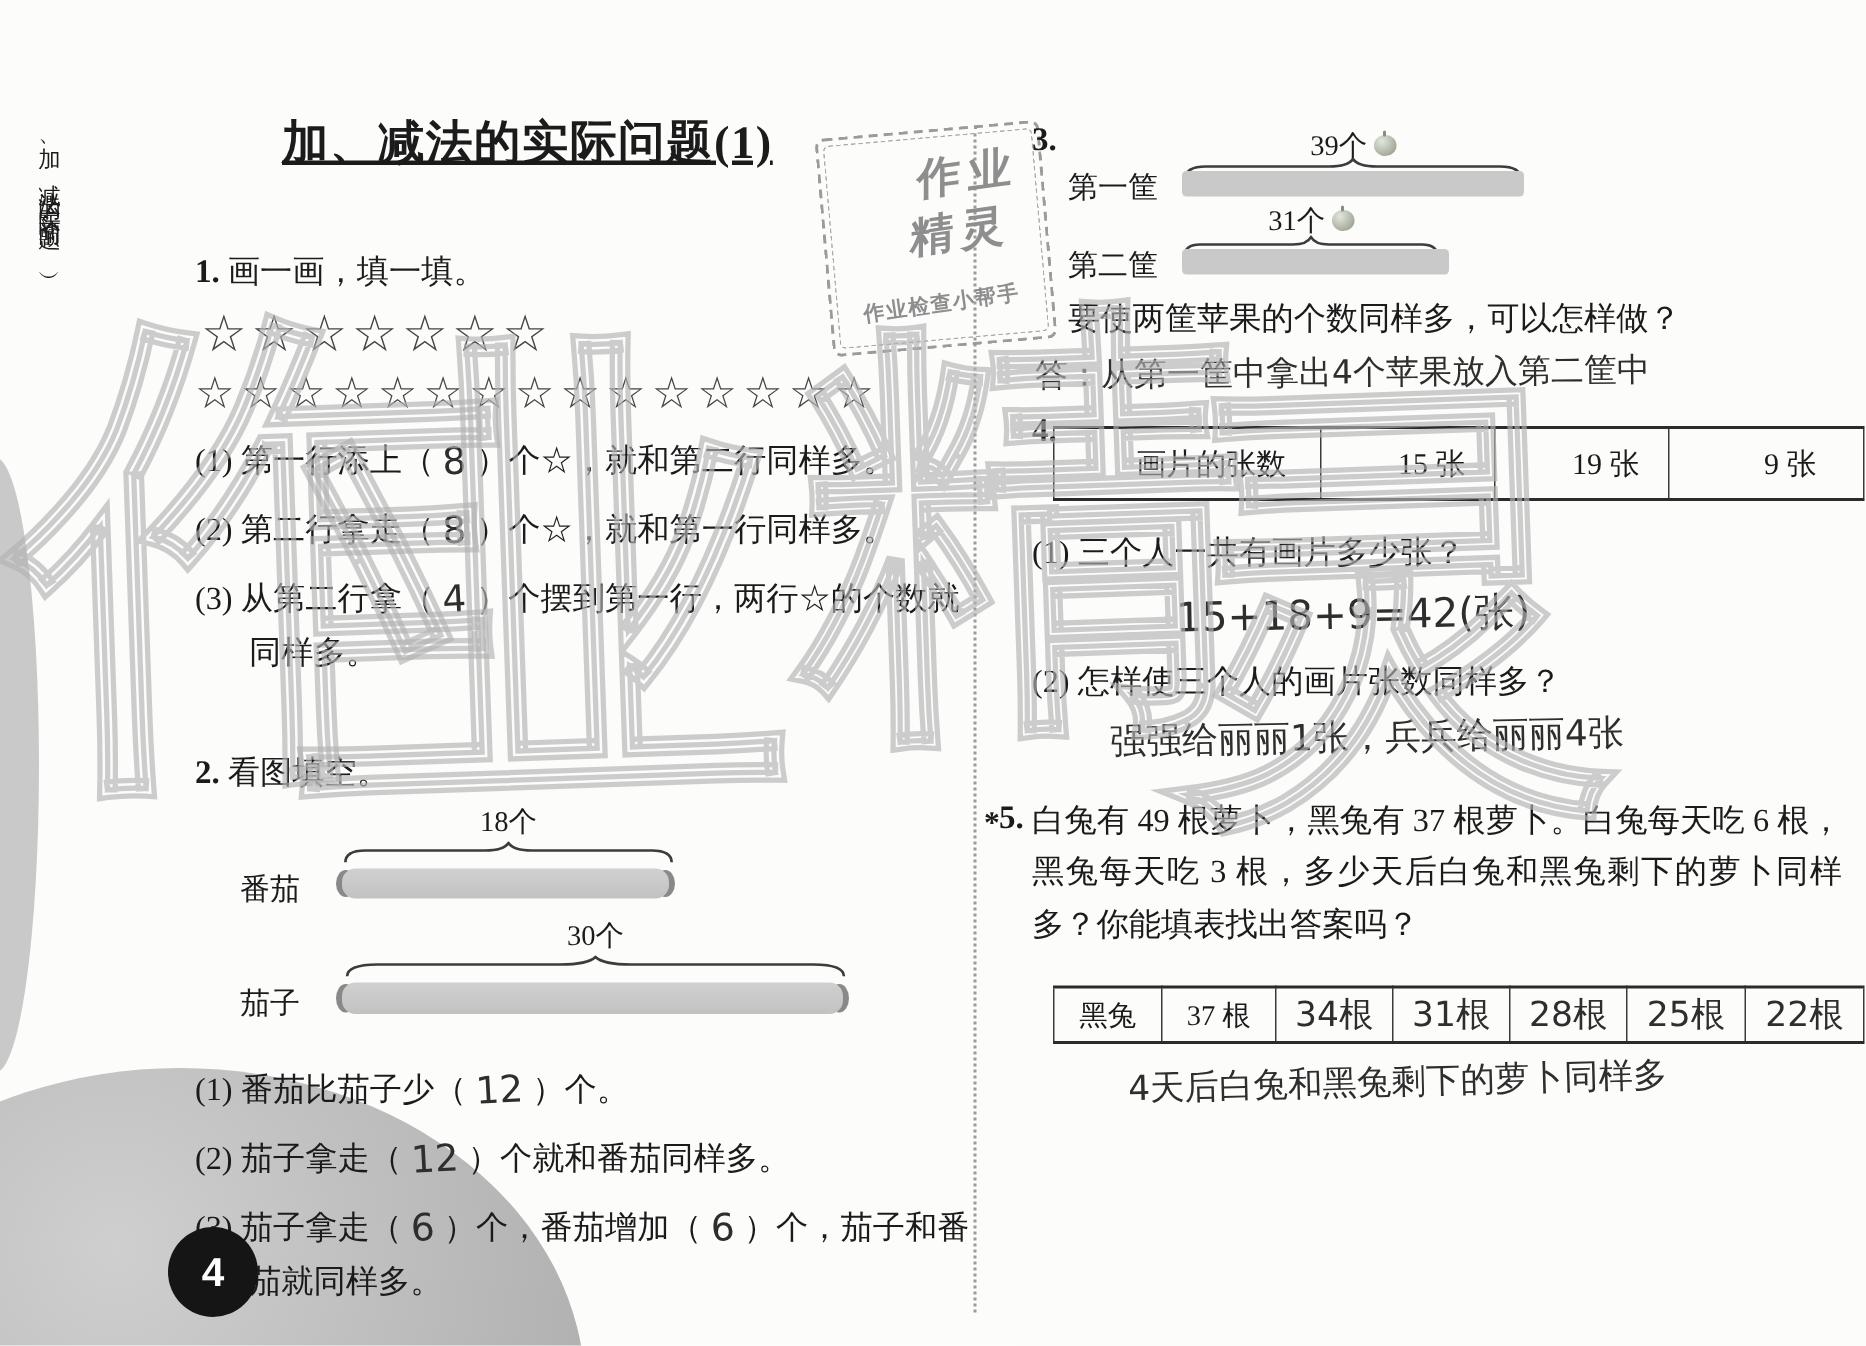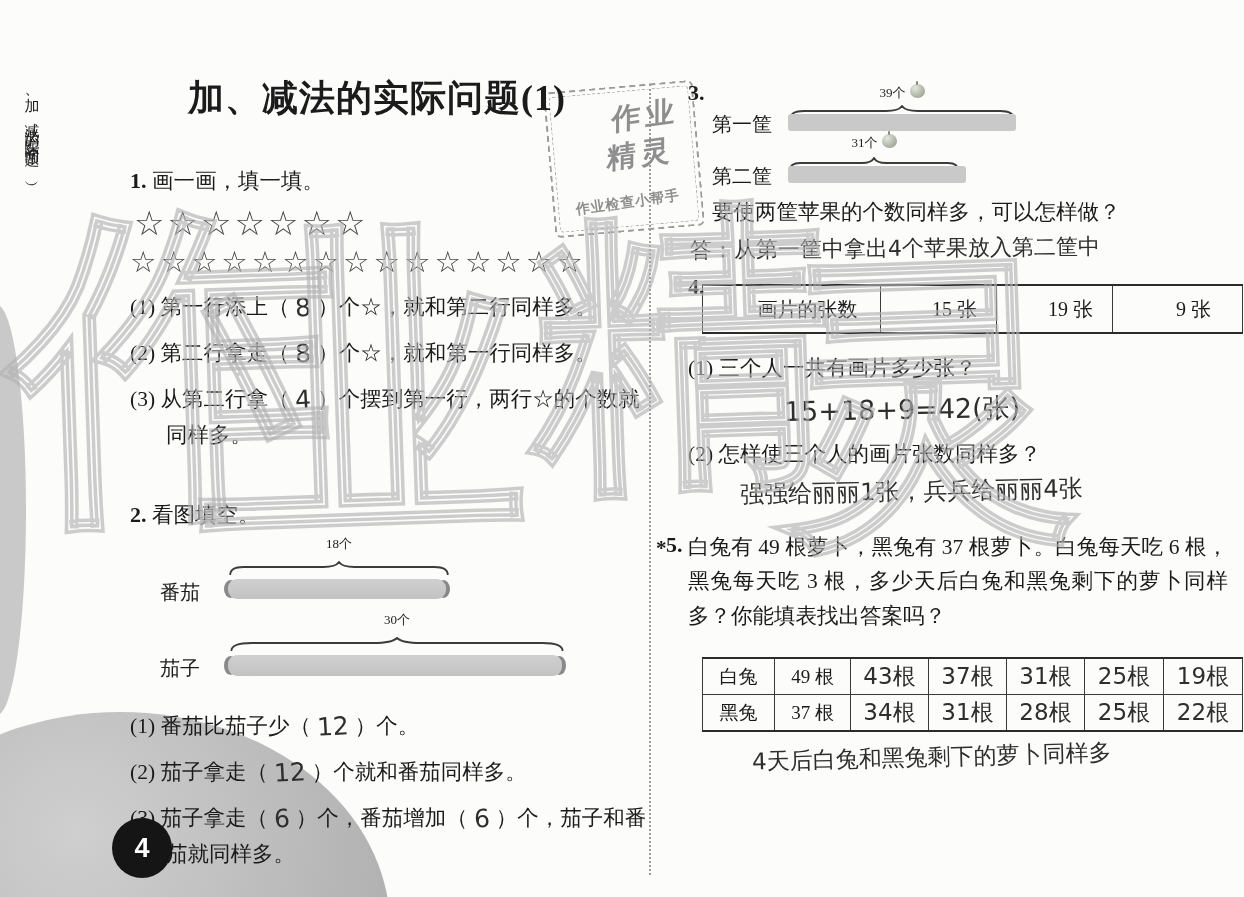--- a/index.html
+++ b/index.html
@@ -37,42 +37,42 @@
   .stamp-t1 { position:absolute; top:12px; right:16px; font-size:29px; font-weight:bold;
     letter-spacing:5px; transform:skewX(-8deg) rotate(-3deg); }
   .stamp-t2 { position:absolute; top:50px; right:24px; font-size:29px; font-weight:bold;
     letter-spacing:5px; transform:skewX(-8deg) rotate(-3deg); }
   .stamp-sub { position:absolute; bottom:20px; left:6px; right:6px; text-align:center;
     font-size:14px; font-weight:bold; letter-spacing:1px; transform:rotate(-3deg); }
 
   .sidebar-title { position:absolute; left:22px; top:86px; writing-mode:vertical-rl;
     text-orientation:upright; font-size:15px; letter-spacing:5px; z-index:10; }
 
-  .main-title { position:absolute; left:188px; top:74px; margin:0; font-size:36px;
-    font-weight:bold; letter-spacing:1px; z-index:10; }
+  .main-title { position:absolute; left:188px; top:74px; margin:0; font-size:31px;
+    font-weight:bold; letter-spacing:1px; z-index:10;text-decoration:underline; }
 
   .prob { position:absolute; z-index:10; }
   .prob-head { font-size:21.5px; }
   .pnum { font-weight:bold; font-size:22px; }
   .pnum-f { position:absolute; left:0; top:2px; font-weight:bold; font-size:22px; }
   .q { font-size:21.5px; line-height:1.5; }
   .qline { font-size:21.5px; line-height:1.55; padding-left:36px; text-indent:-36px; margin:7px 0; }
   .hw { font-family:"DejaVu Sans",sans-serif; color:#2e2e2e; }
   .hw.ans { display:inline-block; font-size:25px; transform:rotate(-3deg); margin:0 6px;
     text-indent:0; vertical-align:-2px; }
 
   
   .p1 { left:130px; top:166px; width:516px; }
   .stars { font-family:"DejaVu Sans",sans-serif; color:#454545; white-space:nowrap; }
   .stars.r1 { font-size:34px; letter-spacing:3px; margin:8px 0 0 4px; }
   .stars.r2 { font-size:29.5px; letter-spacing:4px; margin:2px 0 10px 0; }
 
   
   .diagram { position:relative; }
-  .count-label { position:absolute; text-align:center; font-size:13px; white-space:nowrap; }
+  .count-label { position:absolute; text-align:center; font-size:19px; white-space:nowrap; }
   .bar-name { position:absolute; font-size:20px; white-space:nowrap; }
   .brace { position:absolute; height:14px; }
   .brace svg { width:100%; height:100%; display:block; }
   .bar { position:absolute; background:linear-gradient(#d0d0d0,#c2c2c2); border-radius:9px; }
   .bar.capped::before, .bar.capped::after { content:""; position:absolute; top:1px;
     width:13px; height:calc(100% - 2px); background:#898989; border-radius:50%; z-index:-1; }
   .bar.capped::before { left:-4px; } .bar.capped::after { right:-4px; }
   .bar.plain { border-radius:3px; background:#c9c9c9; }
 
   
@@ -278,29 +278,20 @@
           <col style="width:72px">
           <col style="width:76px">
           <col style="width:78px">
           <col style="width:78px">
           <col style="width:78px">
           <col style="width:79px">
           <col style="width:79px">
         </colgroup>
       <tbody>
       <tr class="drow">
-        <td>白兔</td>
-        <td>49 根</td>
-        <td><span class="hwc">43根</span></td>
-        <td><span class="hwc">37根</span></td>
-        <td><span class="hwc">31根</span></td>
-        <td><span class="hwc">25根</span></td>
-        <td><span class="hwc">19根</span></td>
-      </tr>
-      <tr class="drow">
         <td>黑兔</td>
         <td>37 根</td>
         <td><span class="hwc">34根</span></td>
         <td><span class="hwc">31根</span></td>
         <td><span class="hwc">28根</span></td>
         <td><span class="hwc">25根</span></td>
         <td><span class="hwc">22根</span></td>
       </tr>
     </tbody>
       </table>

